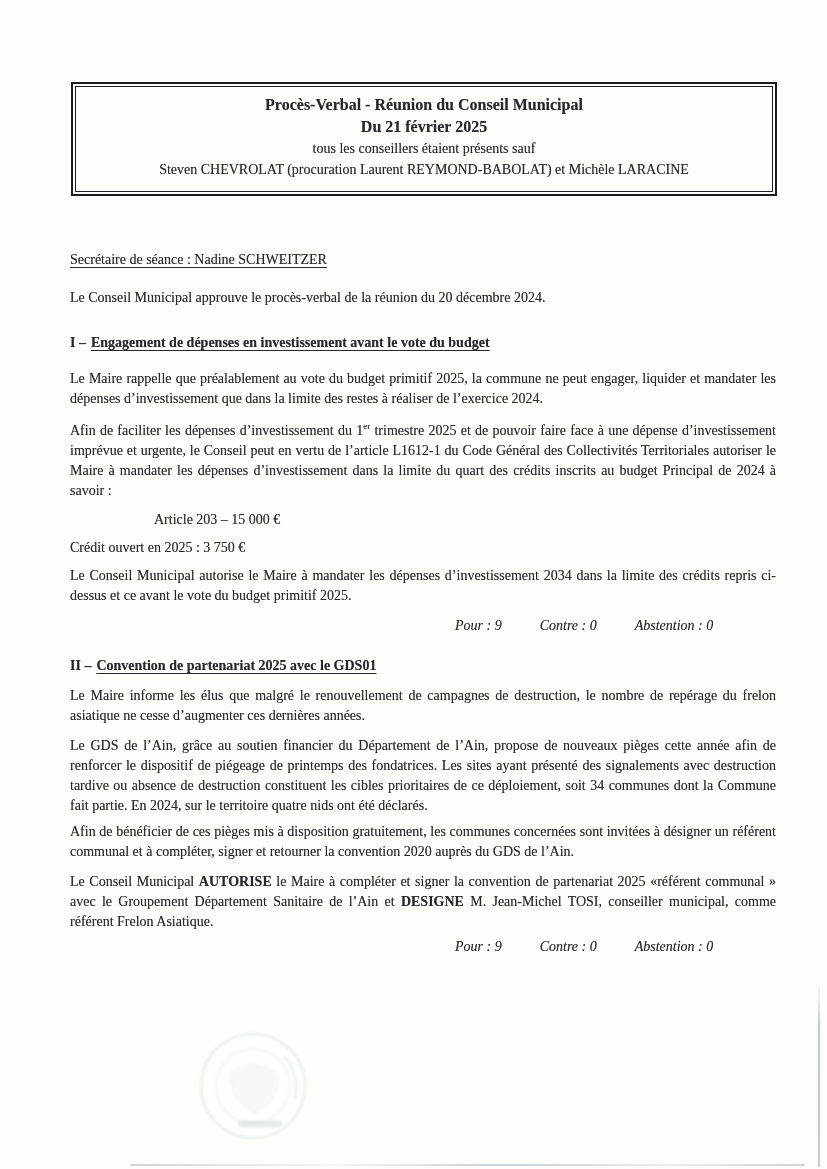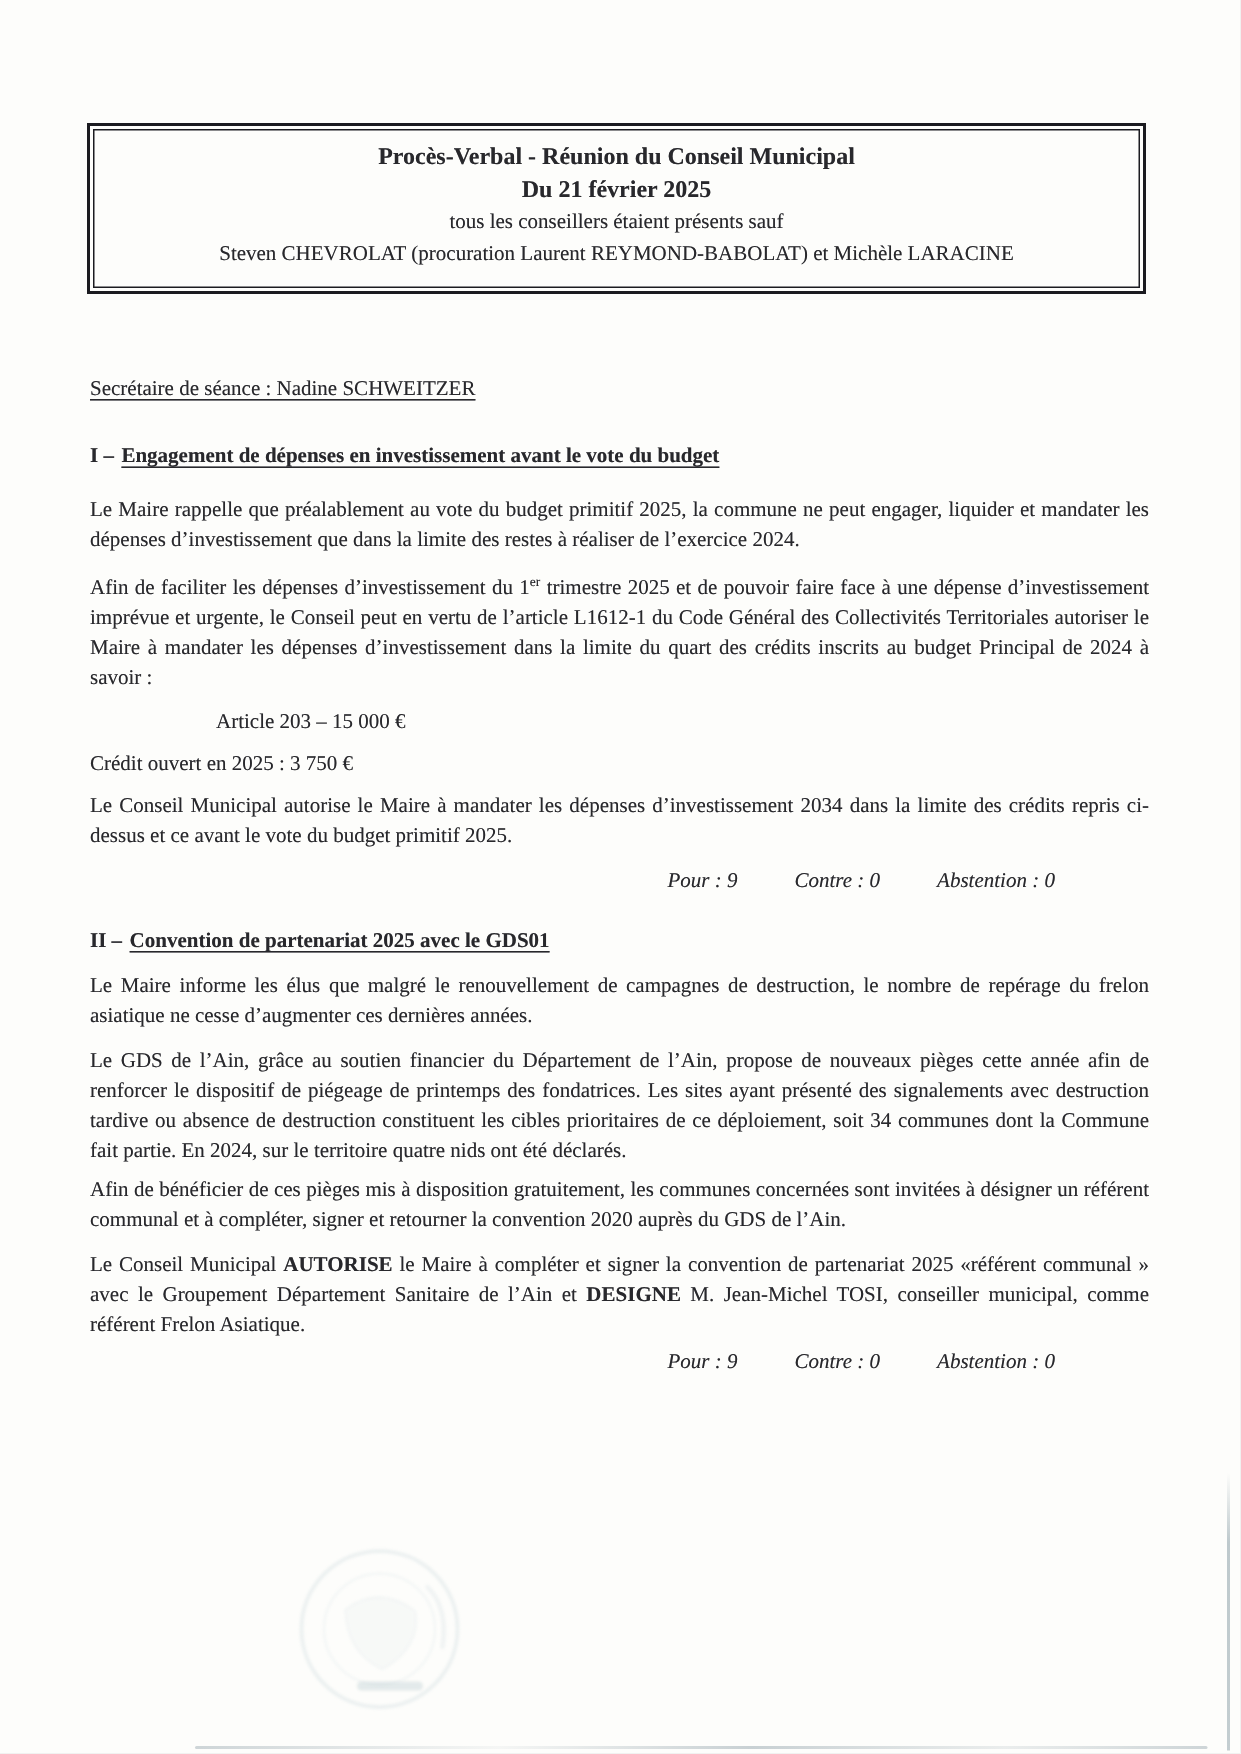--- a/index.html
+++ b/index.html
@@ -11,38 +11,38 @@
     background: #fdfdfb;
     font-family: "Liberation Serif", "DejaVu Serif", serif;
     color: #28282c;
     overflow: hidden;
     text-shadow: 0 0 0.4px rgba(45,45,50,0.45);
   }
 
   
   .header-box {
     position: absolute;
-    left: 58px; top: 82px;
+    left: 71px; top: 82px;
     width: 702px;
     border: 2px solid #1b1b20;
   }
   .header-box-inner {
     border: 1px solid #1b1b20;
     margin: 2px;
     padding: 7px 10px 11px 10px;
     text-align: center;
   }
   .doc-title { font-size: 16px; font-weight: bold; line-height: 22px; margin: 0; }
   .presidency { font-size: 14px; line-height: 21px; margin: 0; }
   .presidency-first { margin-top: 10px; }
 
   
   .content {
     position: absolute;
-    left: 60px; top: 215px;
+    left: 70px; top: 215px;
     width: 706px;
     font-size: 14px;
     line-height: 20px;
   }
   .para { margin: 0; }
   .justify { text-align: justify; }
 
   .secretary { margin-top: 35px; }
   .secretary span { text-decoration: underline; text-underline-offset: 3px; }
   .approval { margin-top: 18px; }
@@ -126,20 +126,21 @@
       <p class="doc-title">Du 21 février 2025</p>
       <p class="presidency">tous les conseillers étaient présents sauf</p>
       <p class="presidency">Steven CHEVROLAT (procuration Laurent REYMOND-BABOLAT) et Michèle LARACINE</p>
     </div>
   </div>
 
   <div class="content">
 
     <p class="para secretary"><span>Secrétaire de séance : Nadine SCHWEITZER</span></p>
 
+    <p class="para approval">Le Conseil Municipal approuve le procès-verbal de la réunion du 20 décembre 2024.</p>
 
     <p class="para heading"><span class="heading-number">I –</span><span class="heading-title">Engagement de dépenses en investissement avant le vote du budget</span></p>
 
     <p class="para justify s1-para1">Le Maire rappelle que préalablement au vote du budget primitif 2025, la commune ne peut engager, liquider et mandater les dépenses d’investissement que dans la limite des restes à réaliser de l’exercice 2024.</p>
 
     <p class="para justify s1-para2"><span>Afin de faciliter les dépenses d’investissement du 1</span><sup>er</sup><span> trimestre 2025 et de pouvoir faire face à une dépense d’investissement imprévue et urgente, le Conseil peut en vertu de l’article L1612-1 du Code Général des Collectivités Territoriales autoriser le Maire à mandater les dépenses d’investissement dans la limite du quart des crédits inscrits au budget Principal de 2024 à savoir :</span></p>
 
     <p class="para article">Article 203 – 15 000 €</p>
     <p class="para credit">Crédit ouvert en 2025 : 3 750 €</p>
 

